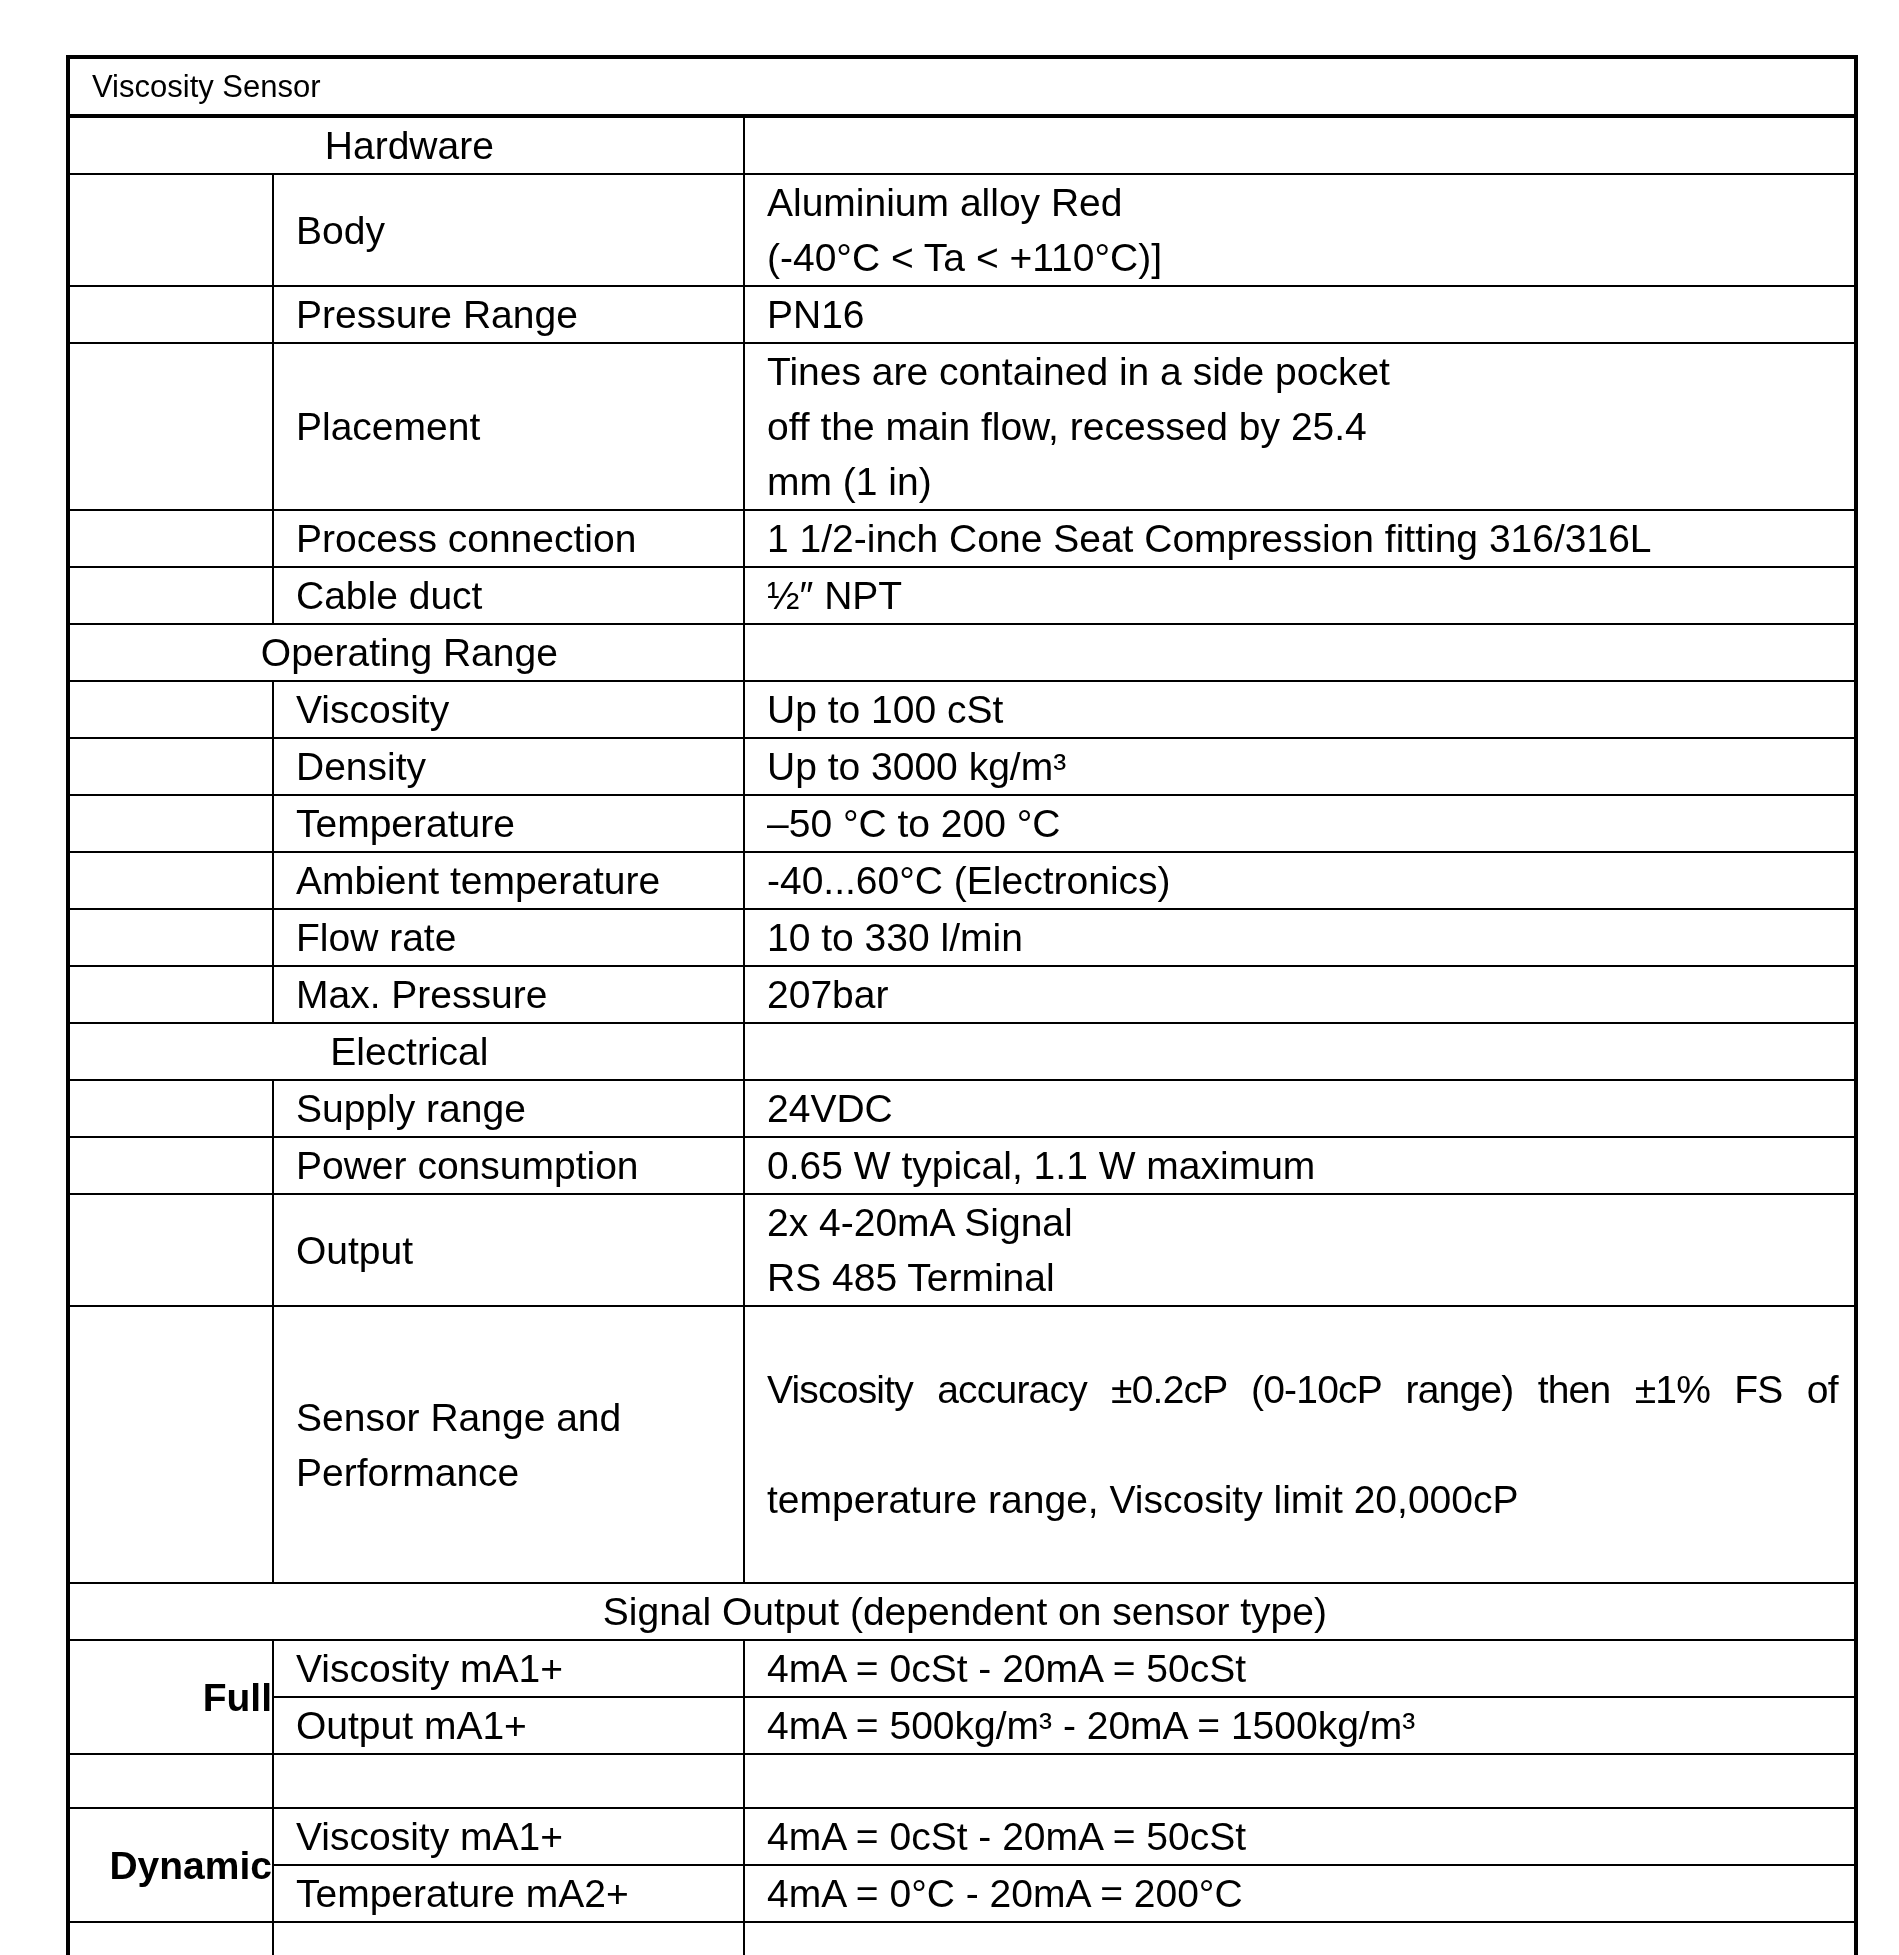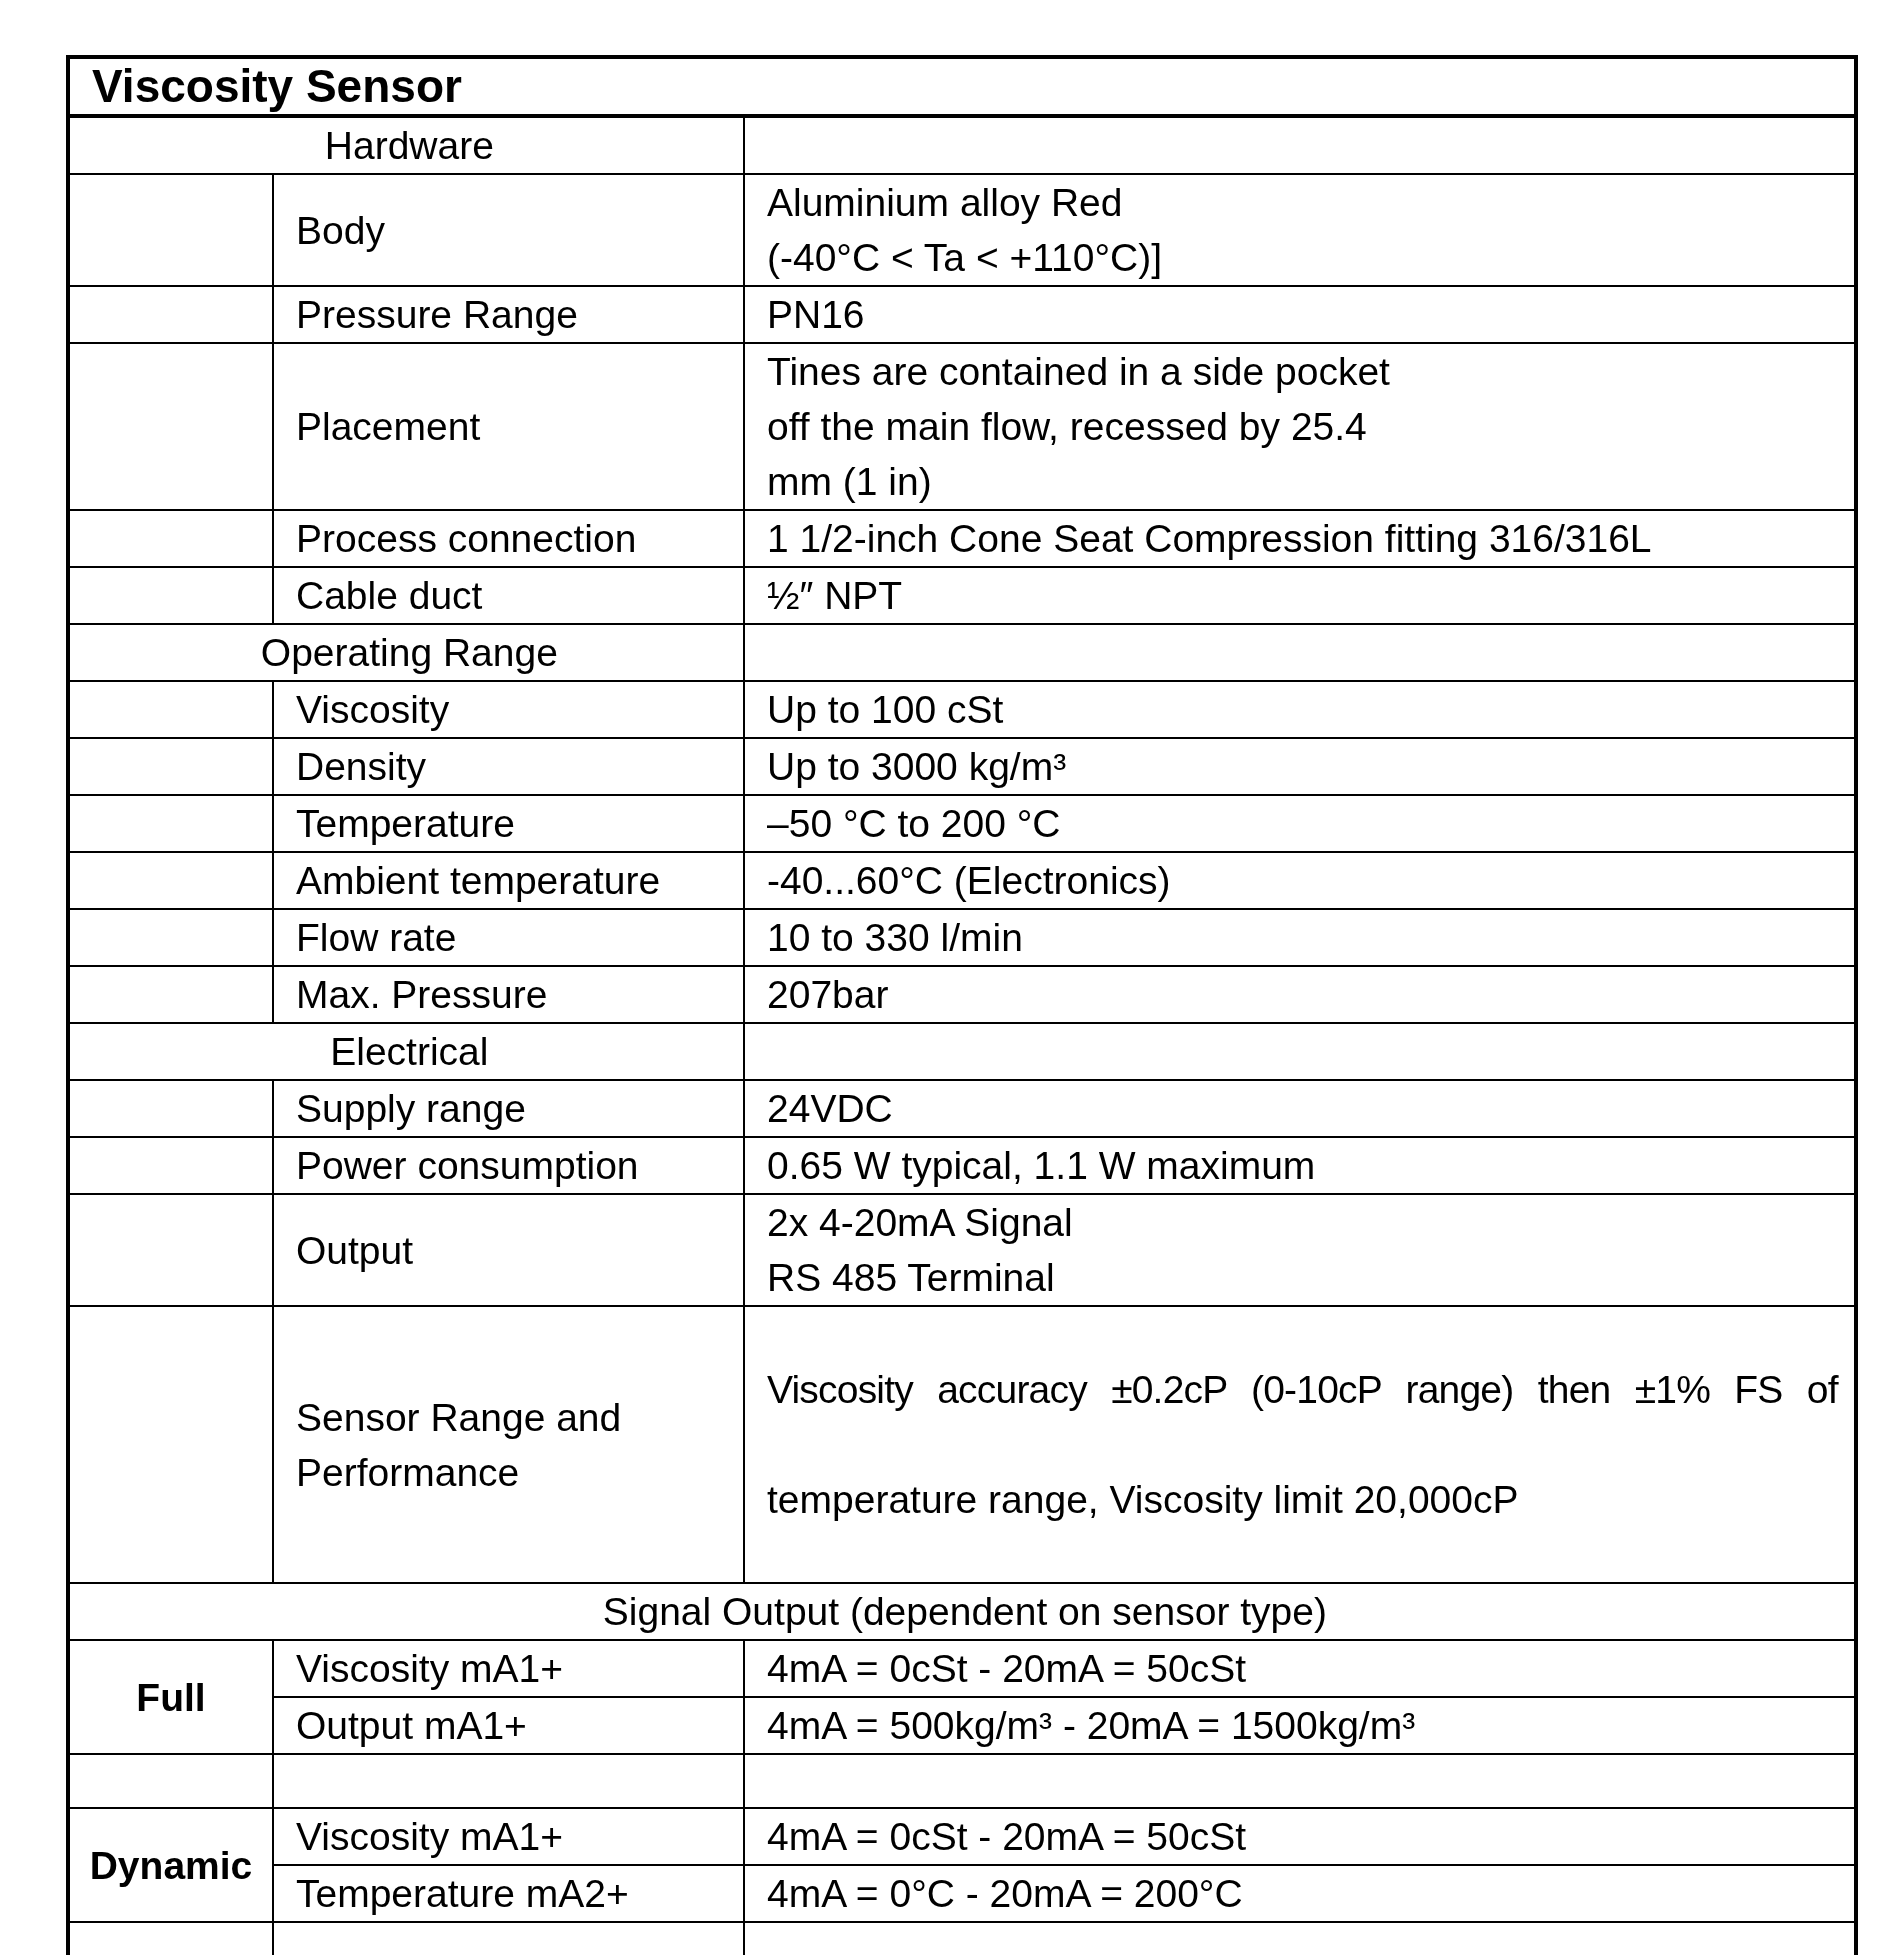--- a/index.html
+++ b/index.html
@@ -40,28 +40,28 @@
   
   tr.r-title { height: 53px; }
   tr.r-sec   { height: 55px; text-align: center; }
   tr.r1      { height: 56px; margin-top: 13px; }
   tr.r2      { height: 110px; }
   tr.r3      { height: 165px; }
   tr.r-grp   { height: 56px; }
   tr.r-gap   { height: 54px; }
 
   td.title {
-    font-weight: bold;
-    font-size: 46px;
+    font-weight: normal;
+    font-size: 31px;
     border-bottom-width: 4.1px;
   }
   td.sec { }
   td.grp {
     font-weight: bold;
-    text-align: center;
+    text-align: right;
     padding: 0;
   }
   td.value .just {
     text-align: justify;
     text-align-last: justify;
     letter-spacing: -0.8px;
   }
   td.value .plain { text-align: left; }
 </style>
 </head>

